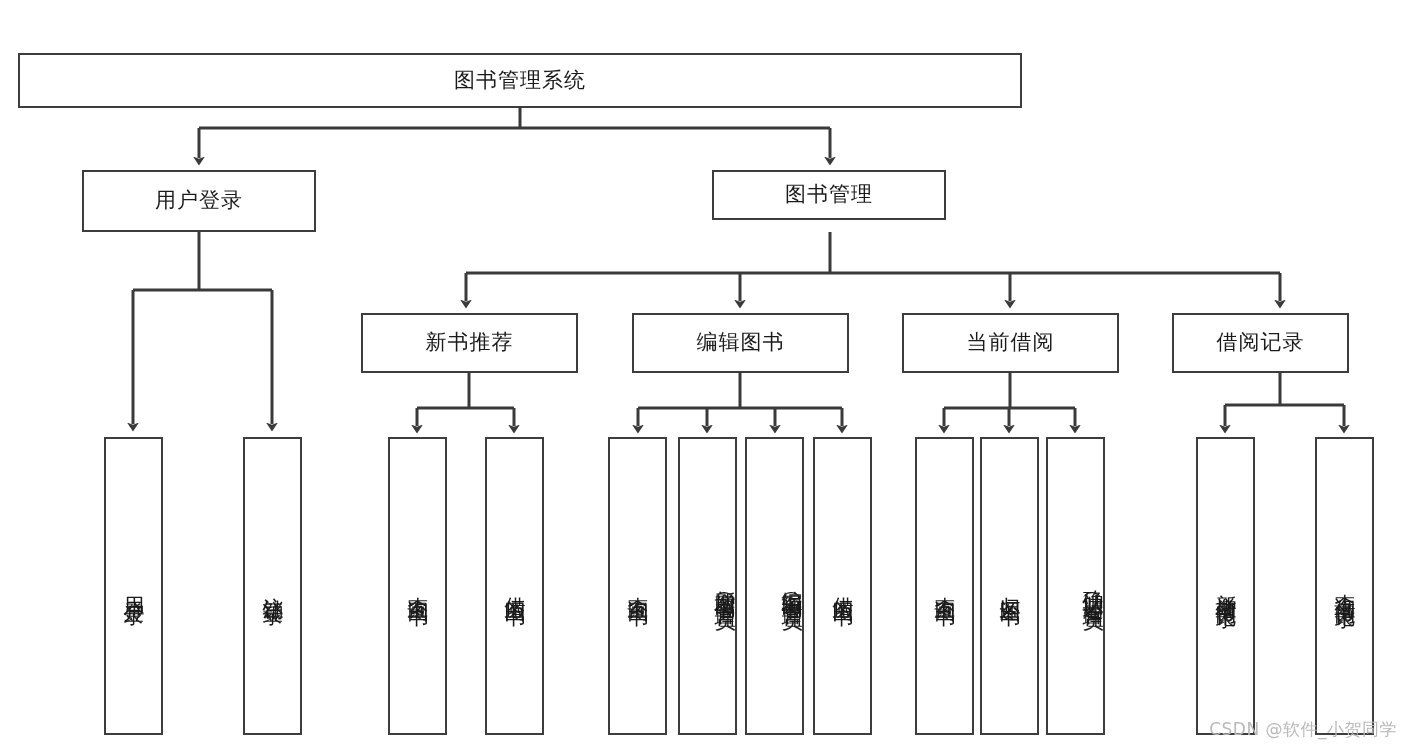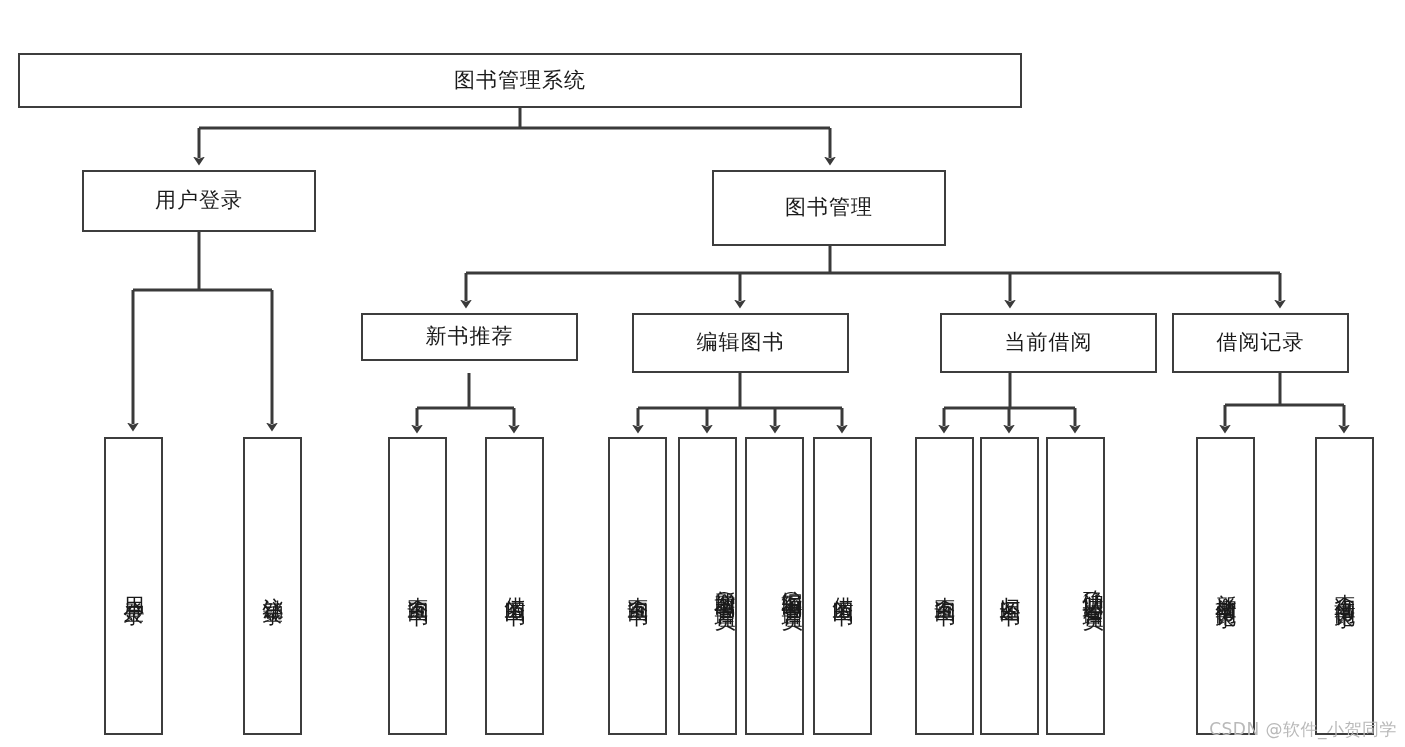--- a/index.html
+++ b/index.html
@@ -124,31 +124,31 @@
     </g>
   </svg>
 
   <div class="node horiz" style="left:18px; top:13px; width:1004px; height:55px;margin-top:40px;">
     <span>图书管理系统</span>
   </div>
 
   <div class="node horiz" style="left:82px; top:170px; width:234px; height:62px;">
     <span>用户登录</span>
   </div>
-  <div class="node horiz" style="left:712px; top:170px; width:234px; height:76px;">
+  <div class="node horiz" style="left:712px; top:170px; width:234px; height:50px;">
     <span>图书管理</span>
   </div>
 
-  <div class="node horiz" style="left:361px; top:313px; width:217px; height:48px;text-align:right;">
+  <div class="node horiz" style="left:361px; top:313px; width:217px; height:60px;text-align:right;">
     <span>新书推荐</span>
   </div>
   <div class="node horiz" style="left:632px; top:313px; width:217px; height:60px;">
     <span>编辑图书</span>
   </div>
-  <div class="node horiz" style="left:940px; top:313px; width:217px; height:60px;">
+  <div class="node horiz" style="left:902px; top:313px; width:217px; height:60px;">
     <span>当前借阅</span>
   </div>
   <div class="node horiz" style="left:1172px; top:313px; width:177px; height:60px;">
     <span>借阅记录</span>
   </div>
 
   <div class="node vert center-text" style="left:104px; top:437px; width:59px; height:298px;">
     <span>用户登录</span>
   </div>
   <div class="node vert center-text" style="left:243px; top:437px; width:59px; height:298px;">

